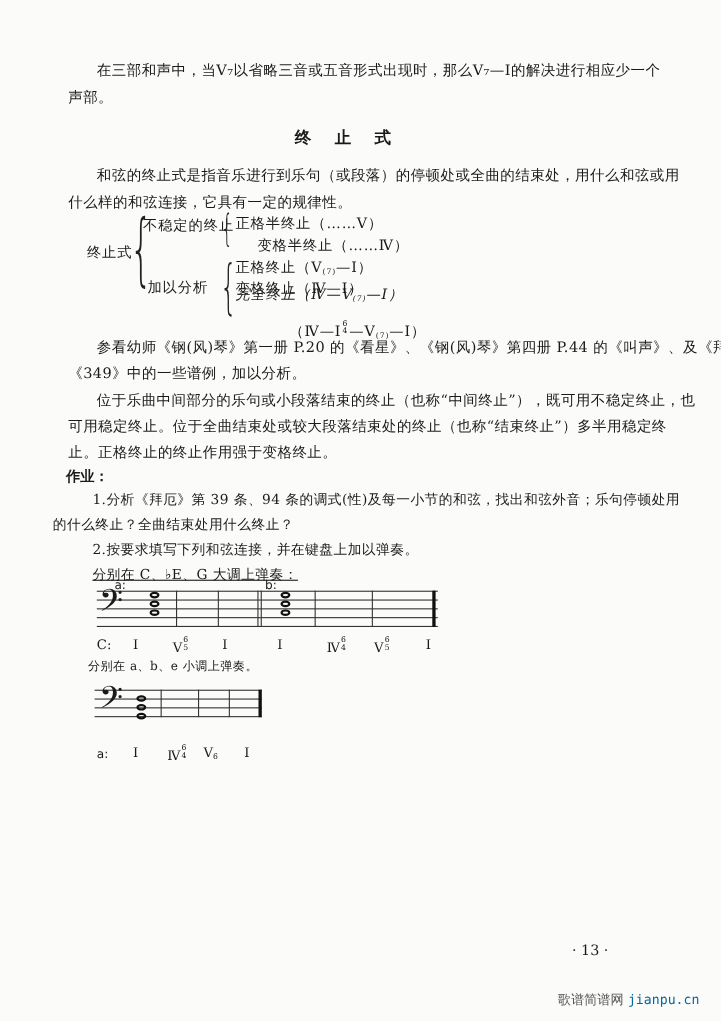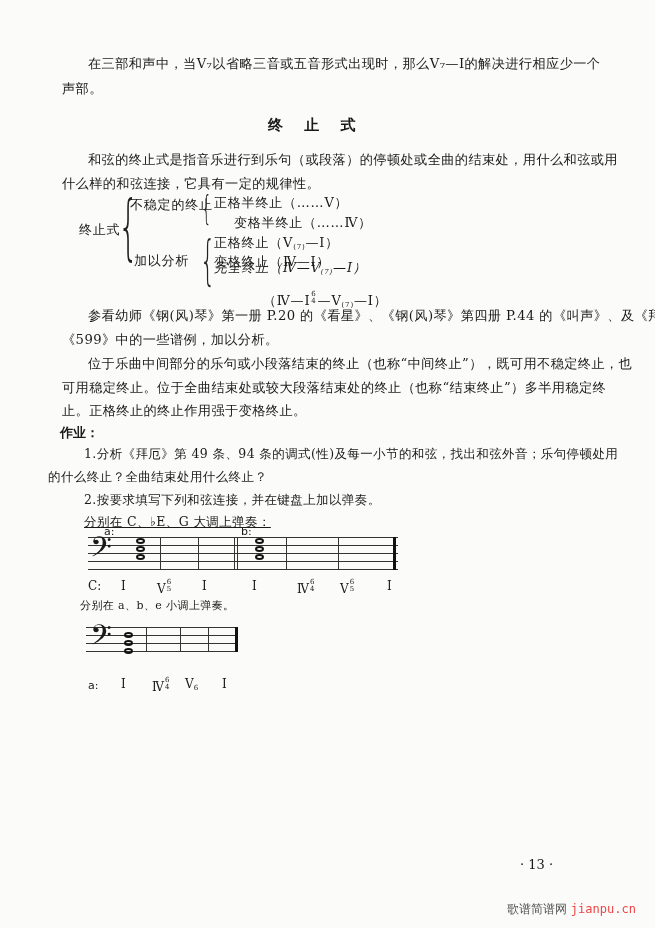--- a/index.html
+++ b/index.html
@@ -17,21 +17,21 @@
   .frac { display: inline-block; font-size: 7px; line-height: 7px; vertical-align: 2px; text-align: center; margin: 0 1px; }
   .staff { position: absolute; }
   .staff .line { position: absolute; left: 0; right: 0; height: 1px; background: #333; }
   .staff .bar { position: absolute; top: 0; width: 1px; height: 33px; background: #333; }
   .staff .endbar { position: absolute; top: 0; width: 3px; height: 33px; background: #111; }
   .clef { position: absolute; font-size: 34px; line-height: 34px; font-family: "DejaVu Sans", sans-serif; }
   .note { position: absolute; width: 9px; height: 6px; border: 2px solid #111; border-radius: 50%; box-sizing: border-box; }
   .lbl { font-family: "DejaVu Sans", sans-serif; font-size: 11px; }
   .rn { font-family: "DejaVu Serif", serif; font-size: 12px; }
   .watermark { font-family: "DejaVu Sans", sans-serif; font-size: 12px; color: #555; }
-  .watermark .url { color: #ef4444; font-family: "DejaVu Sans Mono", monospace; font-size: 12px; }
+  .watermark .url { color: #0369a1; font-family: "DejaVu Sans Mono", monospace; font-size: 12px; }
 </style>
 </head>
 <body>
 
 <div class="abs p" style="left:88px;top:55px;">在三部和声中，当V₇以省略三音或五音形式出现时，那么V₇—Ⅰ的解决进行相应少一个</div>
 <div class="abs p" style="left:62px;top:80px;">声部。</div>
 
 <div class="abs title" style="left:268px;top:116px;">终 止 式</div>
 
 <div class="abs p" style="left:88px;top:151px;">和弦的终止式是指音乐进行到乐句（或段落）的停顿处或全曲的结束处，用什么和弦或用</div>
@@ -57,28 +57,28 @@
   </div>
   <div class="abs k" style="left:214px;top:259px;font-style:italic;">
     <span>完全终止（</span><span>Ⅳ—Ⅴ</span><sub class="s">(7)</sub><span>—Ⅰ）</span>
   </div>
   <div class="abs k" style="left:263px;top:291px;">
     <span>（Ⅳ—Ⅰ</span><span class="frac"><span>6</span><br><span>4</span></span><span>—Ⅴ</span><sub class="s">(7)</sub><span>—Ⅰ）</span>
   </div>
 </div>
 
 <div class="abs p" style="left:88px;top:307px;">参看幼师《钢(风)琴》第一册 P.20 的《看星》、《钢(风)琴》第四册 P.44 的《叫声》、及《拜厄》、</div>
-<div class="abs p" style="left:62px;top:331px;">《599》中的一些谱例，加以分析。</div>
+<div class="abs p" style="left:62px;top:331px;">《349》中的一些谱例，加以分析。</div>
 
 <div class="abs p" style="left:88px;top:355px;">位于乐曲中间部分的乐句或小段落结束的终止（也称“中间终止”），既可用不稳定终止，也</div>
 <div class="abs p" style="left:62px;top:379px;">可用稳定终止。位于全曲结束处或较大段落结束处的终止（也称“结束终止”）多半用稳定终</div>
 <div class="abs p" style="left:62px;top:402px;">止。正格终止的终止作用强于变格终止。</div>
 
 <div class="abs hw" style="left:60px;top:424px;">作业：</div>
-<div class="abs p" style="left:84px;top:446px;font-size:12.5px;">1.分析《拜厄》第 49 条、94 条的调式(性)及每一小节的和弦，找出和弦外音；乐句停顿处用</div>
+<div class="abs p" style="left:84px;top:446px;font-size:12.5px;">1.分析《拜厄》第 39 条、94 条的调式(性)及每一小节的和弦，找出和弦外音；乐句停顿处用</div>
 <div class="abs p" style="left:48px;top:469px;font-size:12.5px;">的什么终止？全曲结束处用什么终止？</div>
 <div class="abs p" style="left:84px;top:492px;font-size:12.5px;">2.按要求填写下列和弦连接，并在键盘上加以弹奏。</div>
 <div class="abs p" style="left:84px;top:514px;font-size:12.5px;text-decoration:underline;">分别在 C、♭E、G 大调上弹奏：</div>
 
 <div class="abs lbl" style="left:104px;top:525px;">a:</div>
 <div class="abs lbl" style="left:241px;top:525px;">b:</div>
 <div class="staff" style="left:88px;top:537px;width:310px;height:33px;">
   <div class="line" style="top:0px;"></div>
   <div class="line" style="top:8px;"></div>
   <div class="line" style="top:16px;"></div>

